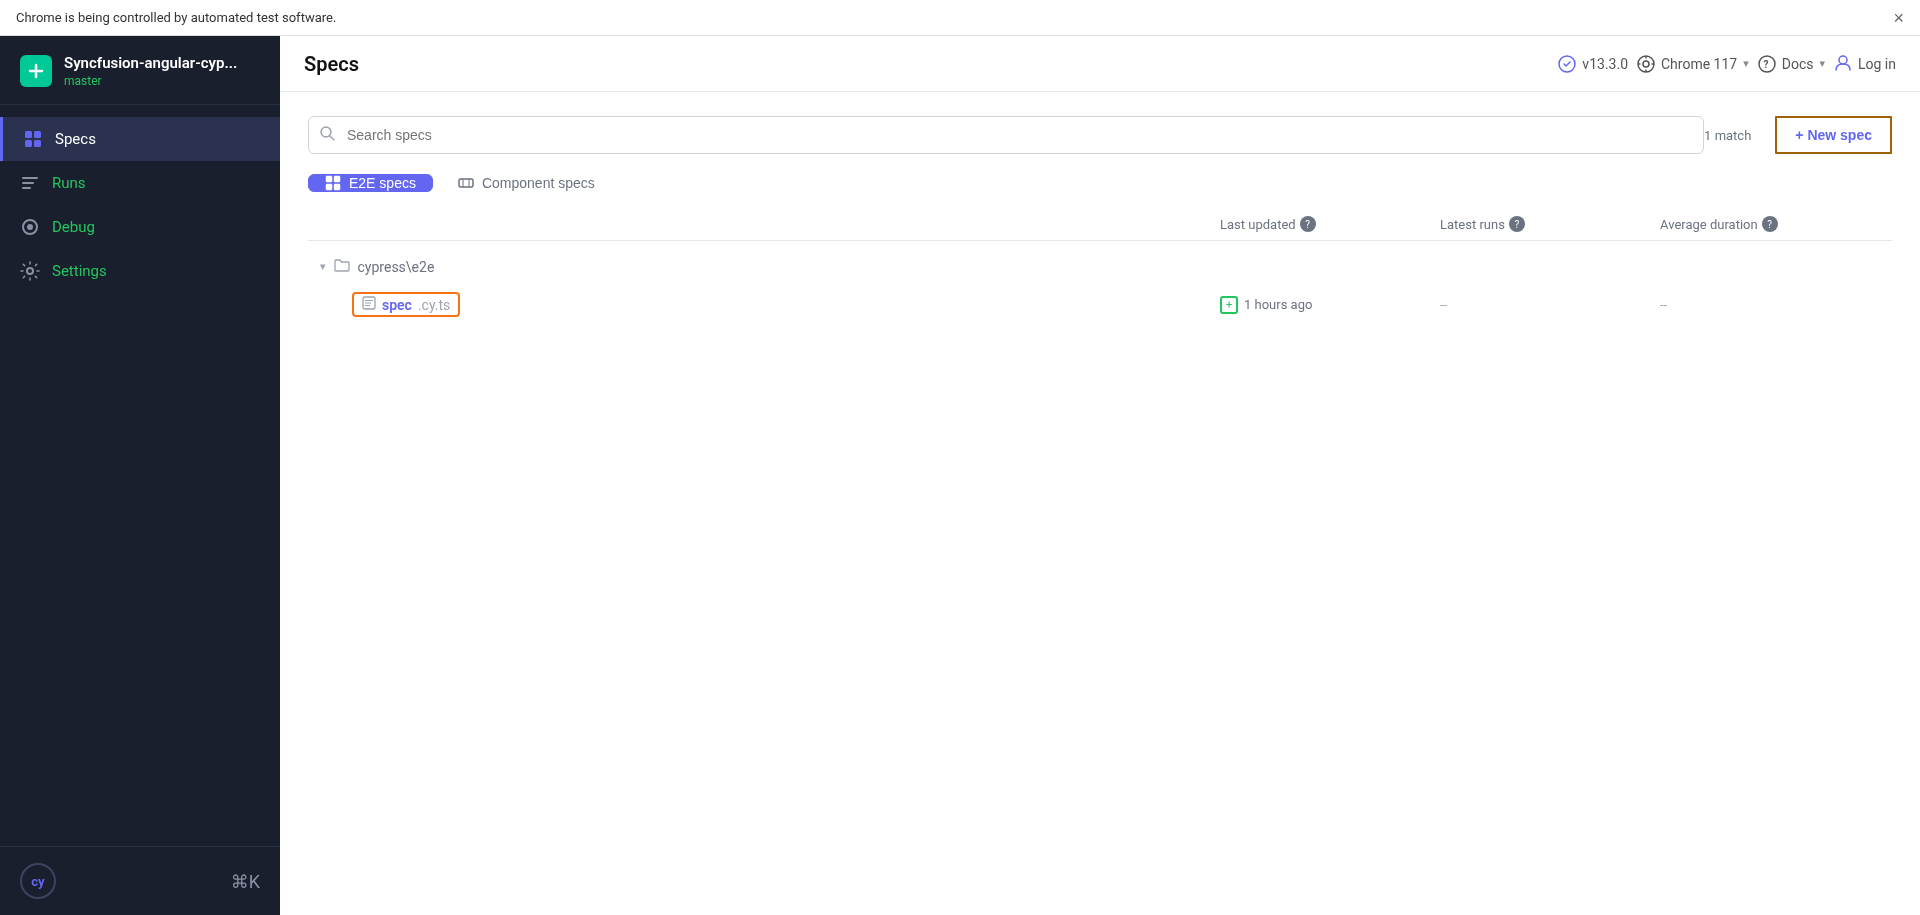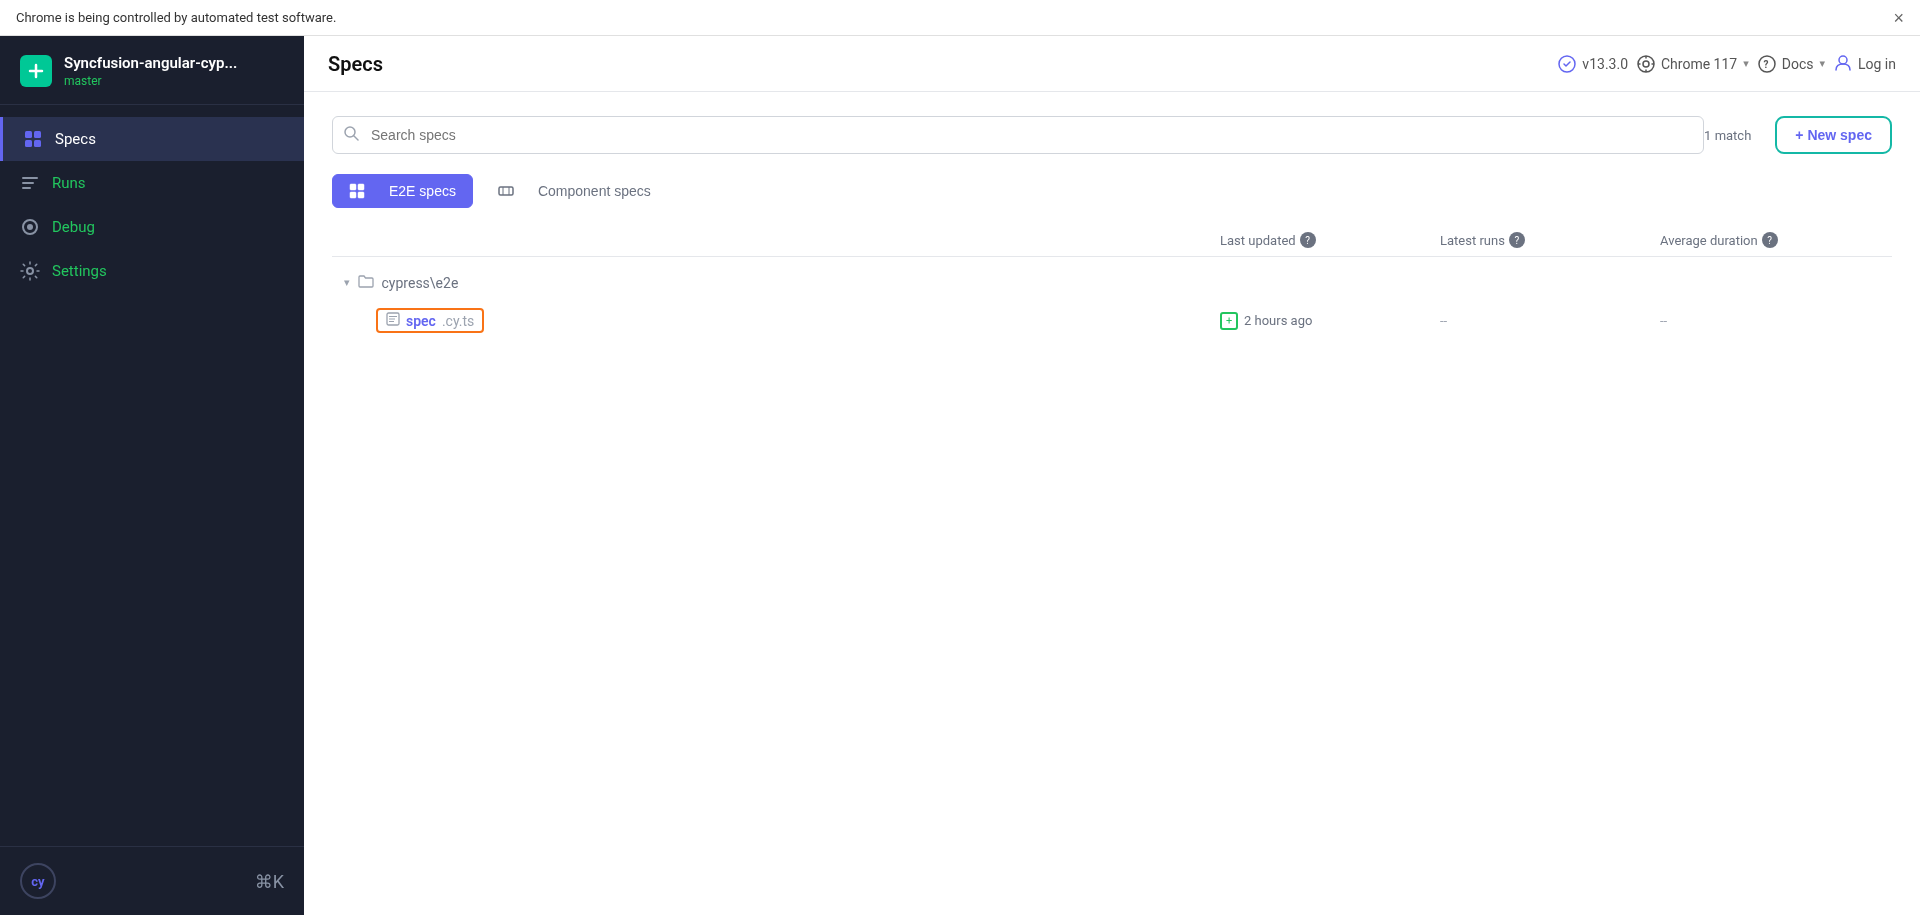--- a/index.html
+++ b/index.html
@@ -28,21 +28,21 @@
 
     
     .app-layout {
       display: flex;
       flex: 1;
       overflow: hidden;
     }
 
     
     .sidebar {
-      width: 304px;
+      width: 280px;
       background: #1a1f2e;
       color: #fff;
       display: flex;
       flex-direction: column;
       padding: 0;
       flex-shrink: 0;
     }
 
     .sidebar-header {
       padding: 18px 20px 16px;
@@ -259,43 +259,43 @@
       color: #6b7280;
       white-space: nowrap;
       padding-right: 12px;
     }
 
     .new-spec-btn {
       display: flex;
       align-items: center;
       gap: 6px;
       padding: 9px 18px;
-      border: 2px solid #14b8a6;
-      border-radius: 9px;
+      border: 2px solid #a16207;
+      border-radius: 1px;
       background: #fff;
       color: #6366f1;
       font-size: 14px;
       font-weight: 600;
       cursor: pointer;
       white-space: nowrap;
     }
 
     
     .tabs-container {
       display: flex;
       align-items: center;
       gap: 8px;
       margin-bottom: 16px;
     }
 
     .tab-btn {
       display: flex;
       align-items: center;
-      gap: 24px;
-      padding: 8px 16px;
+      gap: 8px;
+      padding: 0 16px;
       border-radius: 6px;
       border: 1px solid transparent;
       font-size: 14px;
       cursor: pointer;
       background: transparent;
       color: #6b7280;
     }
 
     .tab-btn.active {
       background: #6366f1;
@@ -650,21 +650,21 @@
                   <line x1="3" y1="7" x2="9" y2="7" stroke="#9ca3af" stroke-width="1"></line>
                   <line x1="3" y1="9.5" x2="8" y2="9.5" stroke="#9ca3af" stroke-width="1"></line>
                 </svg>
               </span>
               <span class="spec-name-bold">spec</span>
               <span class="spec-name-dim">.cy.ts</span>
             </div>
           </div>
           <div class="spec-updated">
             <div class="spec-updated-icon">+</div>
-            <span>2 hours ago</span>
+            <span>1 hours ago</span>
           </div>
           <div class="spec-runs">--</div>
           <div class="spec-duration">--</div>
         </div>
       </div>
 
     </div>
   </div>
 </div>
 

